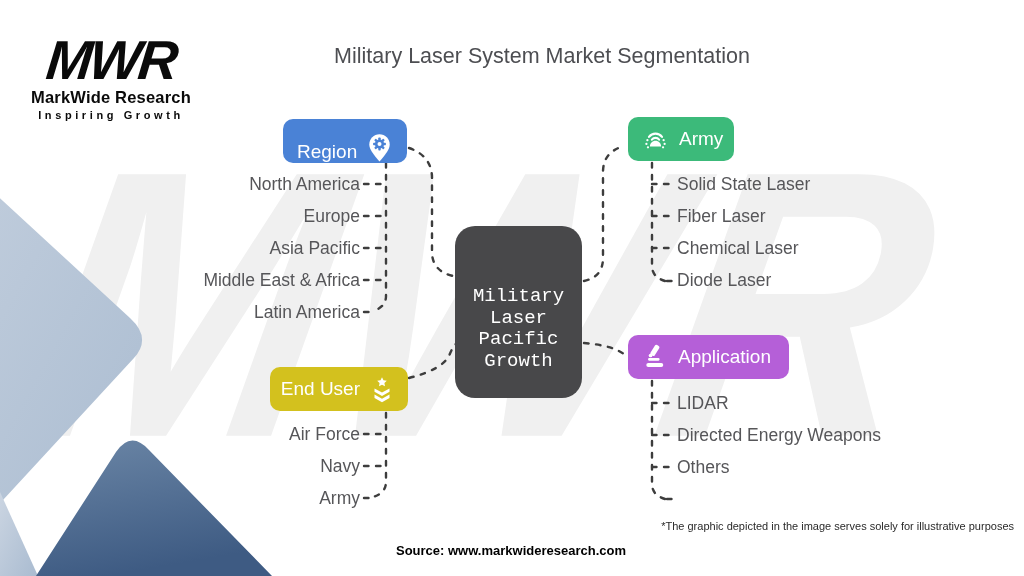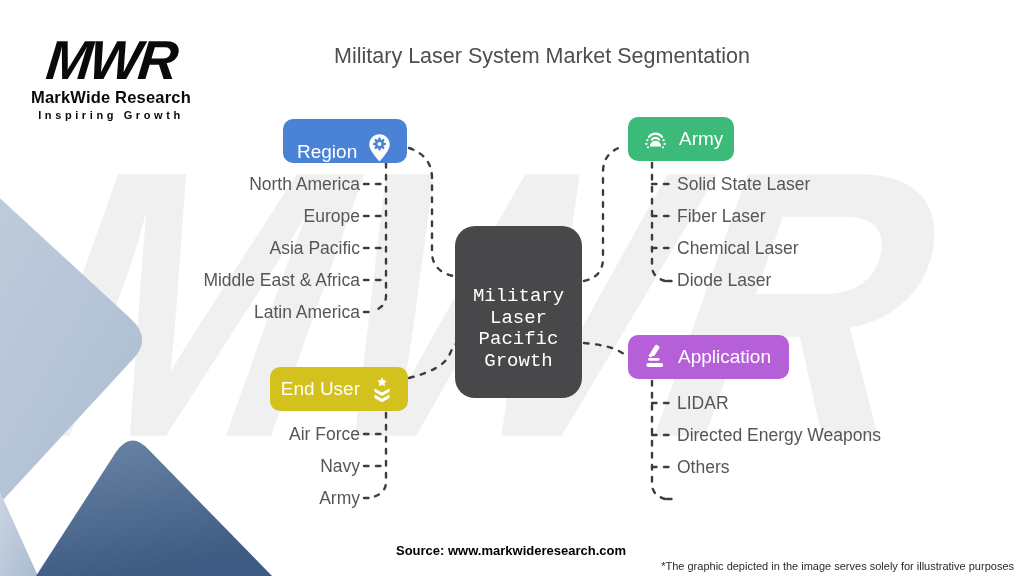--- a/index.html
+++ b/index.html
@@ -55,21 +55,21 @@
   
   .items{position:absolute;margin:0;padding:0;list-style:none;z-index:3;
     font-size:17.5px;color:#565659;line-height:32px;white-space:nowrap;}
   .items-region{right:664px;top:168px;text-align:right;}
   .items-type{left:677px;top:168px;}
   .items-enduser{right:664px;top:418px;text-align:right;}
   .items-application{left:677px;top:387px;}
   
   .source{position:absolute;left:511px;top:543px;transform:translateX(-50%);
     font-size:13px;font-weight:bold;color:#000;z-index:3;white-space:nowrap;}
-  .disclaimer{position:absolute;right:10px;top:520px;font-size:11px;color:#2a2a2a;z-index:3;white-space:nowrap;margin-top:40px;}
+  .disclaimer{position:absolute;right:10px;top:520px;font-size:11px;color:#2a2a2a;z-index:3;white-space:nowrap;}
 </style>
 </head>
 <body>
 
 <div class="watermark">MWR</div>
 
 <svg class="deco" width="340" height="576" viewBox="0 0 340 576">
   <defs>
     <linearGradient id="gLight" x1="0" y1="0" x2="1" y2="1">
       <stop offset="0" stop-color="#cbd5e2"></stop>

